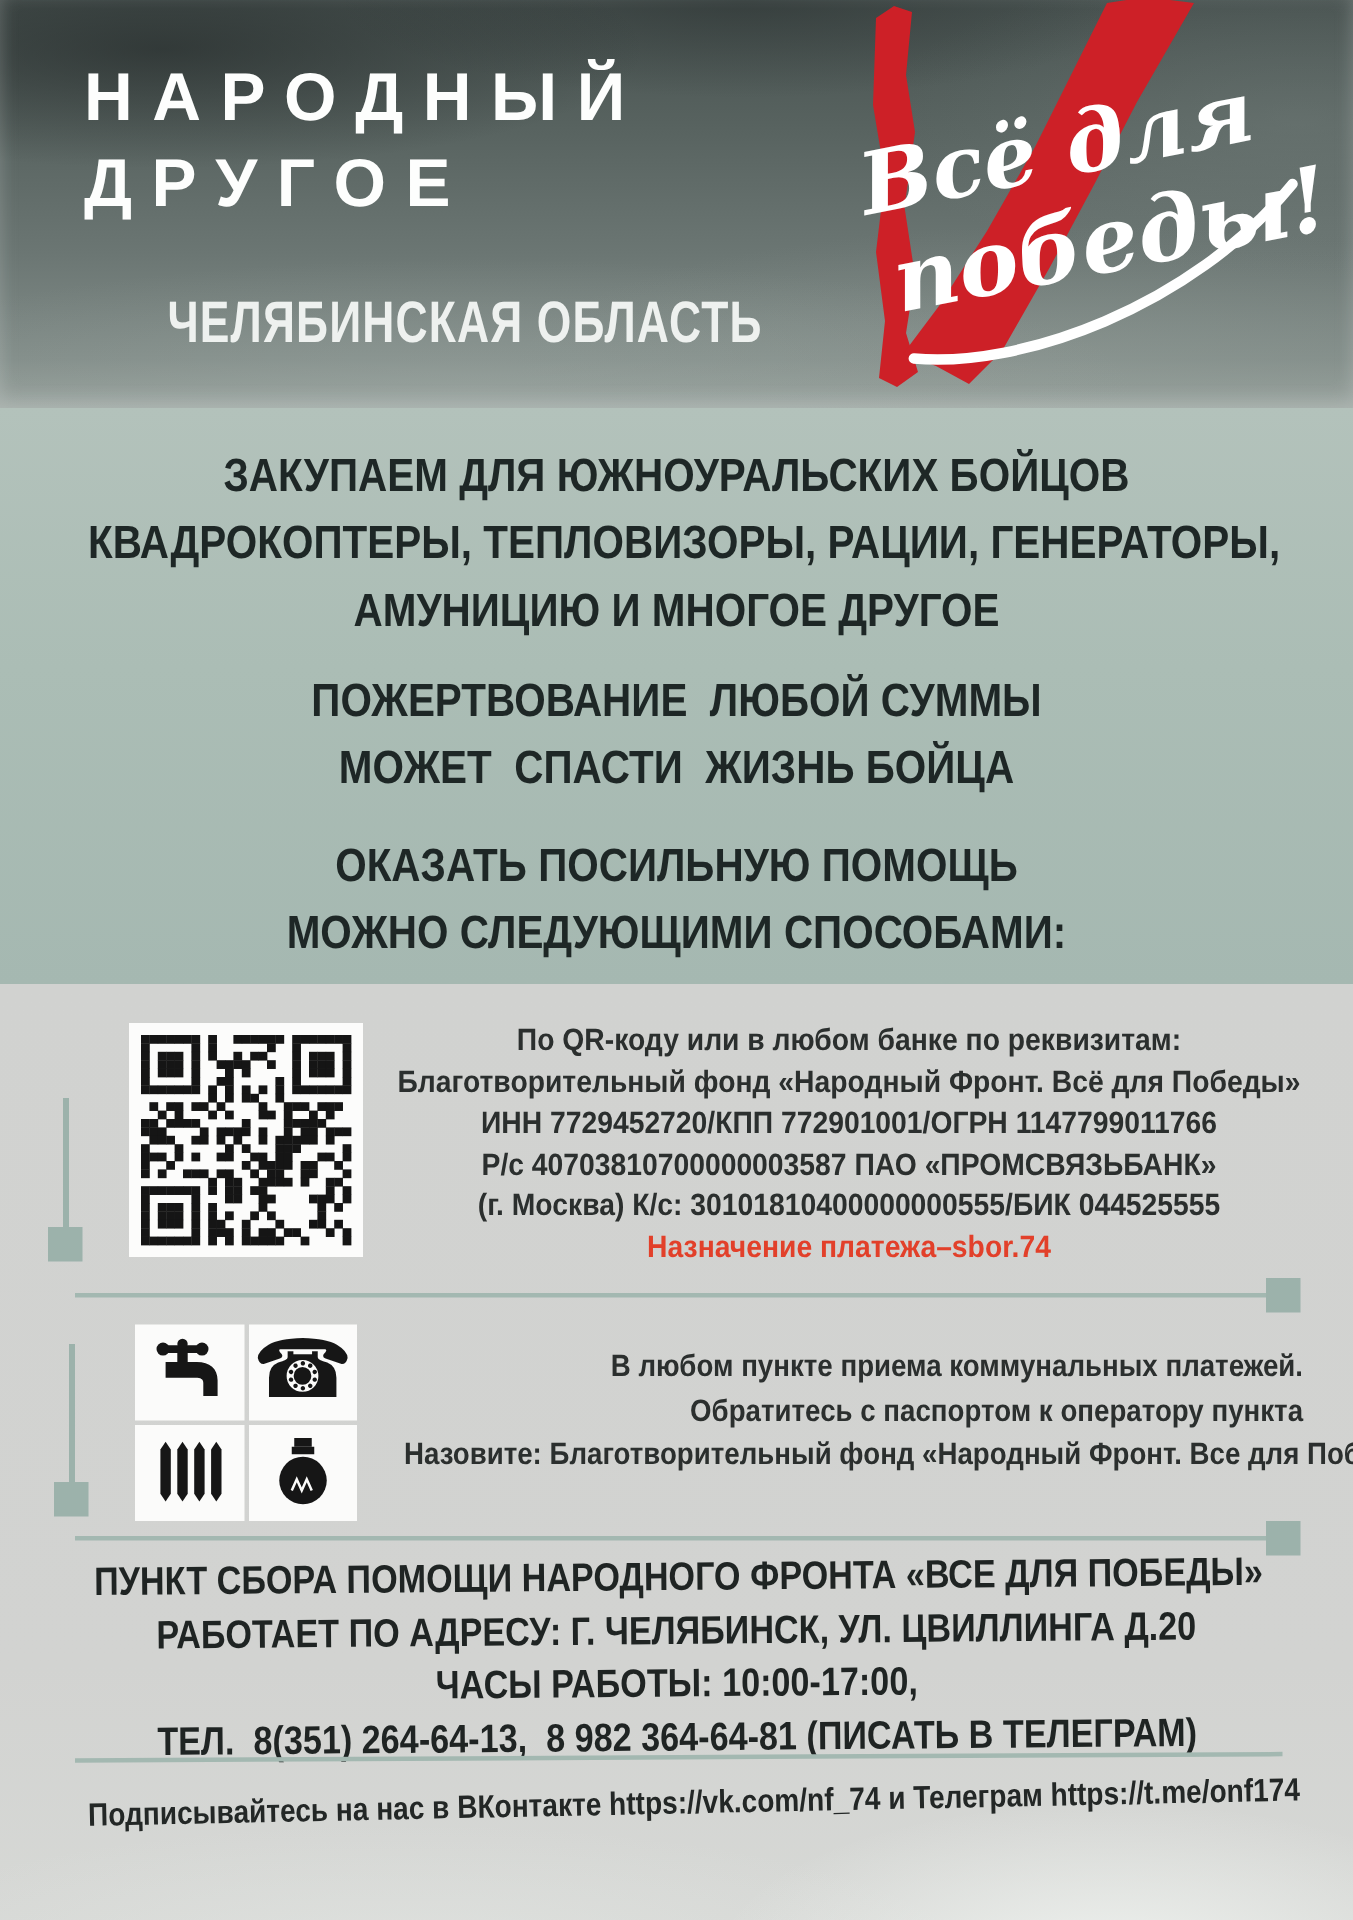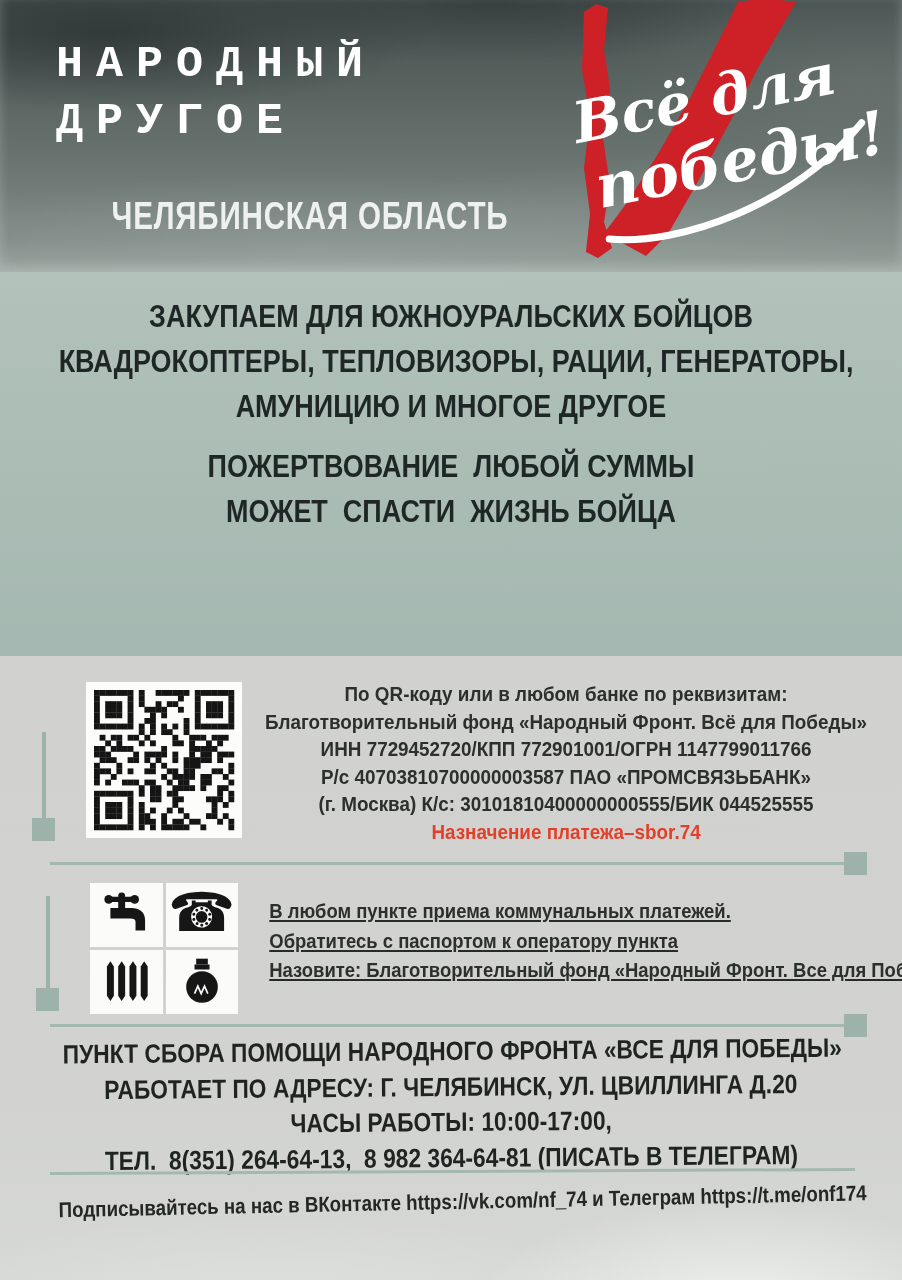--- a/index.html
+++ b/index.html
@@ -14,21 +14,21 @@
     position:absolute;left:0;top:0;width:902px;height:272px;
     background:
       radial-gradient(ellipse 55% 45% at 12% 12%, rgba(28,33,33,.55), transparent 65%),
       radial-gradient(ellipse 50% 40% at 55% 0%, rgba(35,41,41,.45), transparent 60%),
       radial-gradient(ellipse 45% 55% at 96% 30%, rgba(120,131,128,.40), transparent 70%),
       radial-gradient(ellipse 70% 45% at 35% 95%, rgba(160,170,166,.38), transparent 70%),
       radial-gradient(ellipse 60% 50% at 80% 90%, rgba(150,160,155,.35), transparent 70%),
       linear-gradient(180deg,#47514f 0%,#57625f 30%,#6b7673 62%,#828d89 88%,#98a29d 100%);
     box-shadow: inset 0 -5px 12px rgba(235,240,238,.25);
   }
-  .org-name{position:absolute;left:56px;top:36px;color:#fdfefd;font-weight:bold;font-family:Liberation Mono, monospace;}
+  .org-name{position:absolute;left:56px;top:36px;color:#fdfefd;font-weight:bold;}
   .org-name .line{font-size:45px;letter-spacing:13px;line-height:57px;white-space:pre;}
   .region{
     position:absolute;left:30px;top:194px;width:560px;color:#eef1ef;
     font-size:39px;font-weight:bold;letter-spacing:1px;white-space:pre;
     transform:scaleX(0.76);transform-origin:50% 50%;text-align:center;
   }
   .victory{position:absolute;left:540px;top:-2px;width:365px;height:276px;}
   
   .intro{
     position:absolute;left:0;top:272px;width:902px;height:384px;
@@ -60,21 +60,21 @@
   .pin-line{position:absolute;width:4px;background:#9cb2ab;}
   .pin-square{position:absolute;width:23px;height:23px;background:#9cb2ab;}
   .divider{position:absolute;height:3px;background:#a3b8b1;}
   
   .util-grid{position:absolute;left:90px;top:227px;width:148px;height:131px;
     display:grid;grid-template-columns:1fr 1fr;grid-template-rows:1fr 1fr;gap:3px;}
   .util-grid .tile{background:#fbfbfa;display:flex;align-items:center;justify-content:center;}
   .icon-phone{font-family:"DejaVu Sans",sans-serif;font-size:54px;line-height:1;color:#161616;
     transform:translateY(-2px);}
   
-  .util-text{position:absolute;left:236px;top:240px;width:666px;text-align:left;text-decoration:underline;}
+  .util-text{position:absolute;left:236px;top:240px;width:666px;text-align:right;}
   .util-text .line{font-size:20.5px;font-weight:bold;line-height:29.5px;white-space:pre;
     transform:scaleX(0.90);transform-origin:50% 50%;color:#2b2f2e;}
   
   .address{position:absolute;left:0;top:378px;width:902px;text-align:center;
     transform:rotate(-0.5deg);}
   .address .line{font-size:26.5px;font-weight:bold;line-height:35.5px;white-space:pre;
     transform:scaleX(0.86);transform-origin:50% 50%;color:#1f2423;}
   
   .footer-line{position:absolute;left:0;top:534px;width:902px;text-align:center;
     transform:rotate(-1.2deg);}
@@ -110,20 +110,24 @@
 
   <div class="intro">
     <div class="block blk-donation">
       <div class="line">ПОЖЕРТВОВАНИЕ  ЛЮБОЙ СУММЫ</div>
       <div class="line">МОЖЕТ  СПАСТИ  ЖИЗНЬ БОЙЦА</div>
     </div>
     <div class="block blk-purchase">
       <div class="line">ЗАКУПАЕМ ДЛЯ ЮЖНОУРАЛЬСКИХ БОЙЦОВ</div>
       <div class="line">КВАДРОКОПТЕРЫ, ТЕПЛОВИЗОРЫ, РАЦИИ, ГЕНЕРАТОРЫ,</div>
       <div class="line">АМУНИЦИЮ И МНОГОЕ ДРУГОЕ</div>
+    </div>
+    <div class="block blk-help">
+      <div class="line">ОКАЗАТЬ ПОСИЛЬНУЮ ПОМОЩЬ</div>
+      <div class="line">МОЖНО СЛЕДУЮЩИМИ СПОСОБАМИ:</div>
     </div>
   </div>
 
   <div class="lower">
 
     <div class="qr-tile">
       <svg viewBox="0 0 156 156" width="156" height="156">
           <rect x="8.00" y="8.00" width="5.85" height="5.85" fill="#151515"></rect>
           <rect x="13.60" y="8.00" width="5.85" height="5.85" fill="#151515"></rect>
           <rect x="19.20" y="8.00" width="5.85" height="5.85" fill="#151515"></rect>

